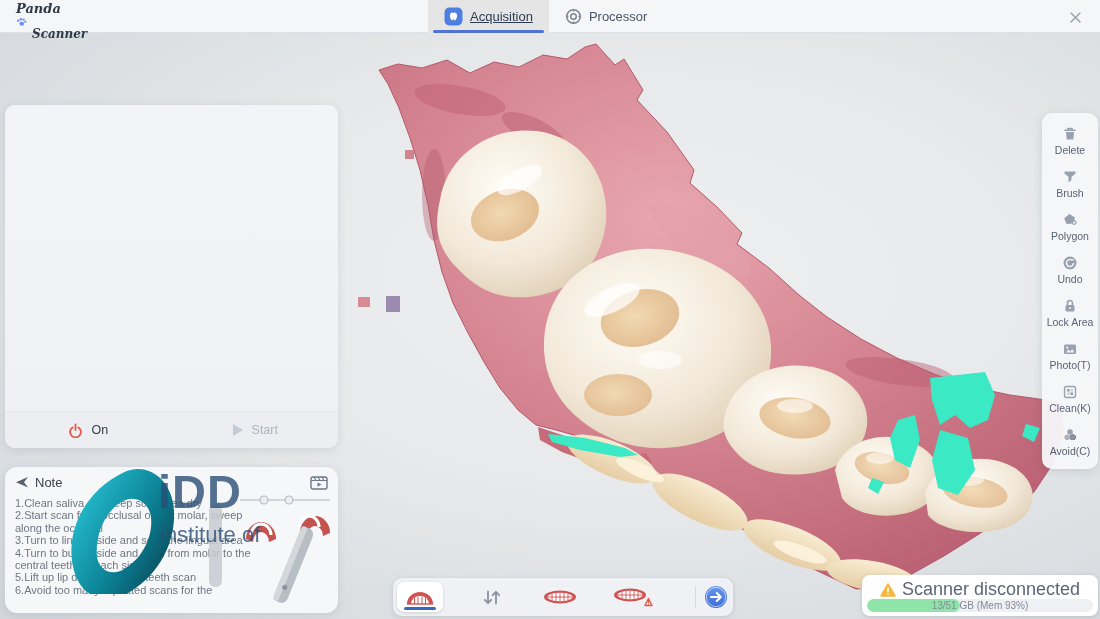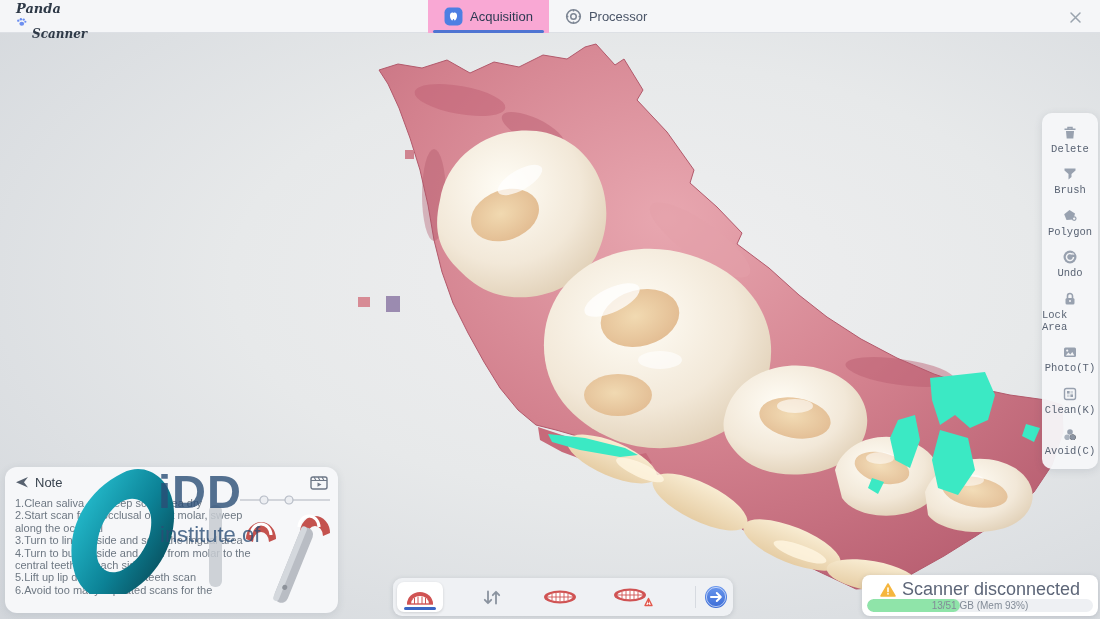--- a/index.html
+++ b/index.html
@@ -10,21 +10,21 @@
   
   .titlebar { position:absolute; top:0; left:0; right:0; height:33px; background:#f5f6f8;
               border-bottom:1px solid #dde0e5; z-index:6; }
   .logo { position:absolute; left:16px; top:2px; color:#2e3947; line-height:13px;
           font-family:"DejaVu Serif",serif; font-style:italic; font-weight:bold; }
   .logo .l1 { font-size:13px; display:flex; align-items:flex-start; gap:2px;flex-direction:column; }
   .logo .l2 { font-size:12px; margin-left:16px; }
   .tabs { position:absolute; left:428px; top:0; height:33px; display:flex; }
   .tab { display:flex; align-items:center; gap:7px; padding:0 16px; font-size:13px;
          color:#4a5568; position:relative; cursor:pointer; }
-  .tab.active { color:#2c3a52; background:#f9a8d4; }
+  .tab.active { color:#2c3a52; background:#e5e5e5;text-decoration:underline; }
   .tab.active::after { content:""; position:absolute; left:5px; right:5px; bottom:0; height:3px;
                        background:#4f74d2; border-radius:2px; }
   .closebtn { position:absolute; right:16px; top:8px; width:18px; height:18px; display:flex;
               align-items:center; justify-content:center; cursor:pointer; }
 
   
   .main { position:absolute; left:0; top:33px; width:1100px; height:586px;
           background:radial-gradient(ellipse at 58% 42%, #efeff0 0%, #e7e9ea 45%, #d2d6db 100%);
           overflow:hidden; }
   .scan { position:absolute; left:350px; top:2px; width:750px; height:584px; z-index:1; }
@@ -49,21 +49,21 @@
   .note-slider { position:absolute; right:6px; top:25px; cursor:pointer; }
   .note-list { position:absolute; left:10px; top:30px; width:240px; font-size:11px;
                line-height:12.4px; color:#6e7883; }
   .note-demo { position:absolute; left:196px; top:30px; }
 
   
   .right-toolbar { position:absolute; left:1042px; top:80px; width:56px; height:356px; z-index:2;
                    background:rgba(246,247,249,.95); border-radius:10px;
                    box-shadow:0 2px 8px rgba(60,70,90,.14);
                    display:flex; flex-direction:column; justify-content:space-around; padding:6px 0; }
-  .tool { display:flex; flex-direction:column; align-items:center; gap:2px; cursor:pointer;font-family:Liberation Mono, monospace; }
+  .tool { display:flex; flex-direction:column; align-items:center; gap:2px; cursor:pointer; }
   .tool-label { font-size:10.5px; color:#5a6474; }
 
   
   .bottom-toolbar { position:absolute; left:393px; top:545px; width:340px; height:38px; z-index:2;
                     background:#eff1f4; border-radius:9px; box-shadow:0 1px 5px rgba(60,70,90,.18); }
   .bt-active { position:absolute; left:4px; top:4px; width:46px; height:30px; background:#fff;
                border-radius:7px; box-shadow:0 1px 3px rgba(0,0,0,.14); display:flex;
                align-items:center; justify-content:center; cursor:pointer; }
   .bt-active::after { content:""; position:absolute; left:7px; right:7px; bottom:2px; height:3px;
                       background:#3b66c4; border-radius:2px; }
@@ -212,20 +212,38 @@
       <path d="M898,420 L915,415 920,440 910,468 895,460 890,438 Z" fill="#3be9c4"></path>
       <path d="M548,434 L585,438 625,448 638,455 620,457 580,450 552,442 Z" fill="#3be9c4"></path>
       <path d="M872,478 L884,482 878,494 868,488 Z" fill="#3be9c4"></path>
       <path d="M1026,424 L1040,428 1034,442 1022,436 Z" fill="#3be9c4"></path>
 
       <rect x="386" y="296" width="14" height="16" fill="#9b8bb0"></rect>
       <rect x="358" y="297" width="12" height="10" fill="#d78b95"></rect>
       <rect x="405" y="150" width="9" height="9" fill="#cf8490"></rect>
     </svg>
 
+    <div class="camera-card">
+      <div class="camera-view"></div>
+      <div class="camera-actions">
+        <div class="action on">
+          <svg width="15" height="15" viewBox="0 0 15 15">
+            <path d="M4.6,4.4 a5.4,5.4 0 1 0 5.8,0" fill="none" stroke="#e4584b" stroke-width="1.8" stroke-linecap="round"></path>
+            <path d="M7.5,1.4 V7" stroke="#e4584b" stroke-width="1.8" stroke-linecap="round"></path>
+          </svg>
+          <span>On</span>
+        </div>
+        <div class="action start">
+          <svg width="12" height="14" viewBox="0 0 12 14">
+            <path d="M1,1 L11,7 1,13 Z" fill="#c6ccd5"></path>
+          </svg>
+          <span>Start</span>
+        </div>
+      </div>
+    </div>
 
     <div class="note-card">
       <div class="note-head">
         <svg width="14" height="13" viewBox="0 0 14 13">
           <path d="M13,1 L1,6.3 L13,11.6 L9,6.3 Z" fill="#57616f"></path>
         </svg>
         <span>Note</span>
       </div>
       <div class="clapper">
         <svg width="18" height="16" viewBox="0 0 18 16">

